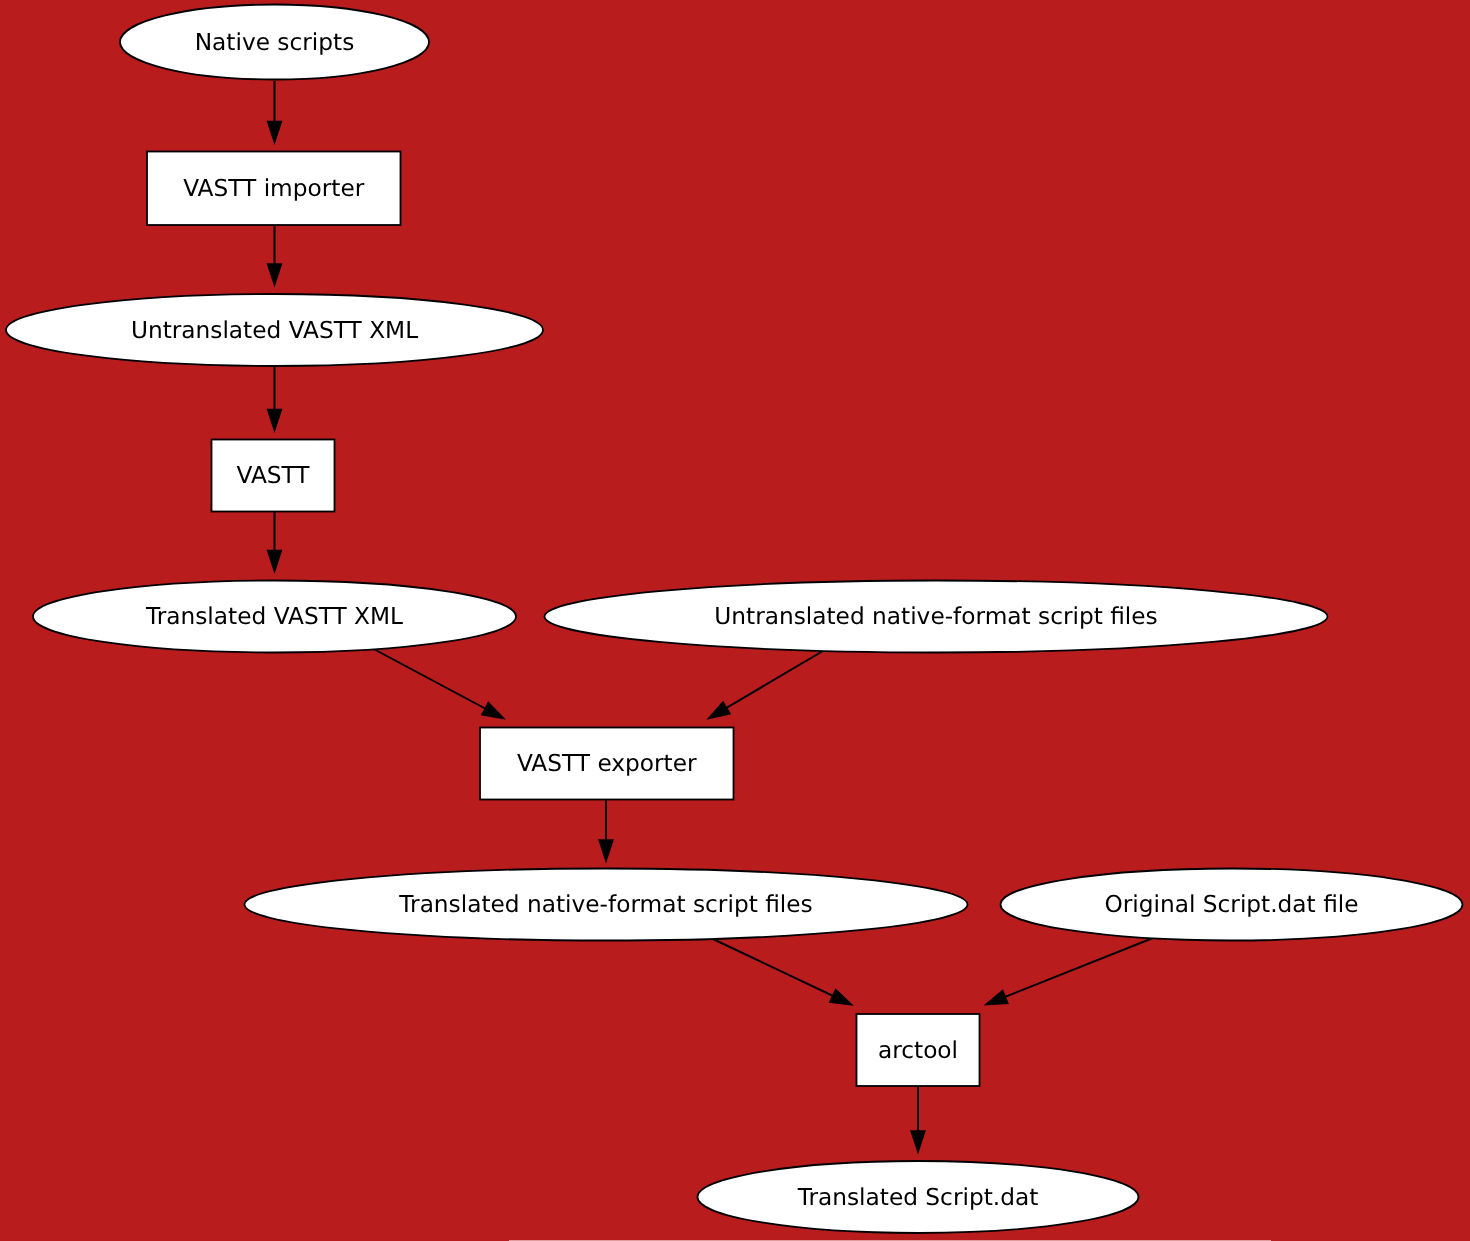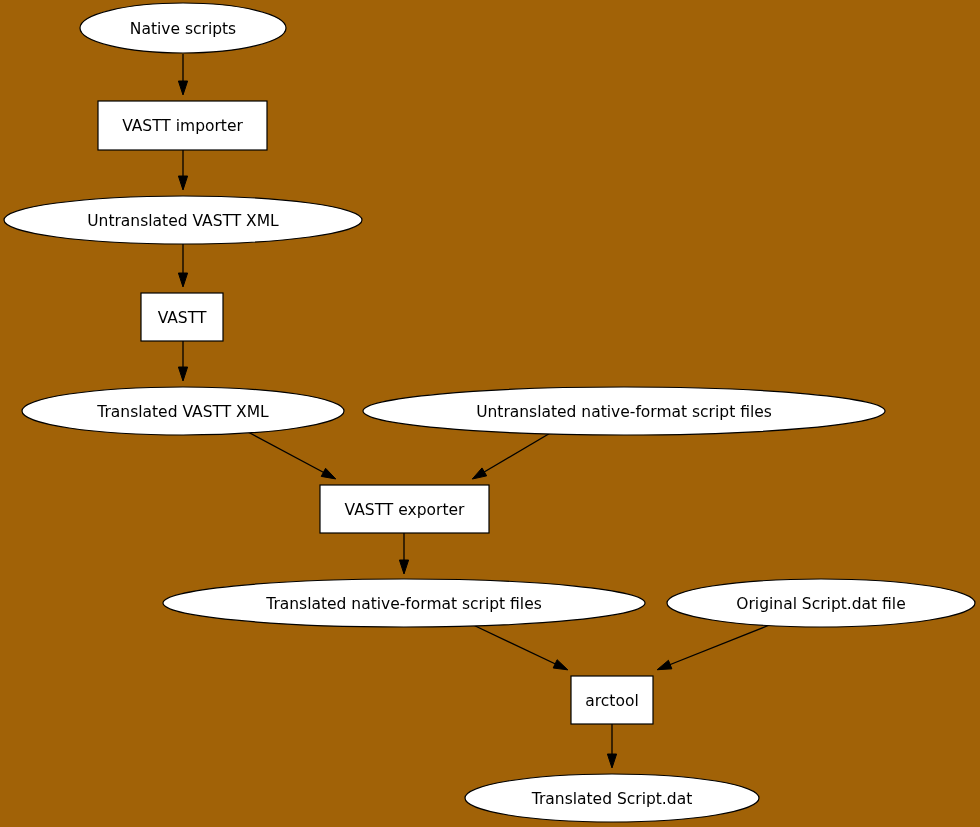--- a/index.html
+++ b/index.html
@@ -8,21 +8,21 @@
     padding: 0;
     background: #ffffff;
   }
   body {
     font-family: "DejaVu Sans", sans-serif;
   }
   #diagram-root {
     position: relative;
     width: 980px;
     height: 827px;
-    background: #a16207;
+    background: #b91c1c;
     overflow: hidden;
   }
   svg#flow-svg {
     display: block;
     width: 980px;
     height: 827px;
   }
   .node-shape {
     fill: #ffffff;
     stroke: #000000;

